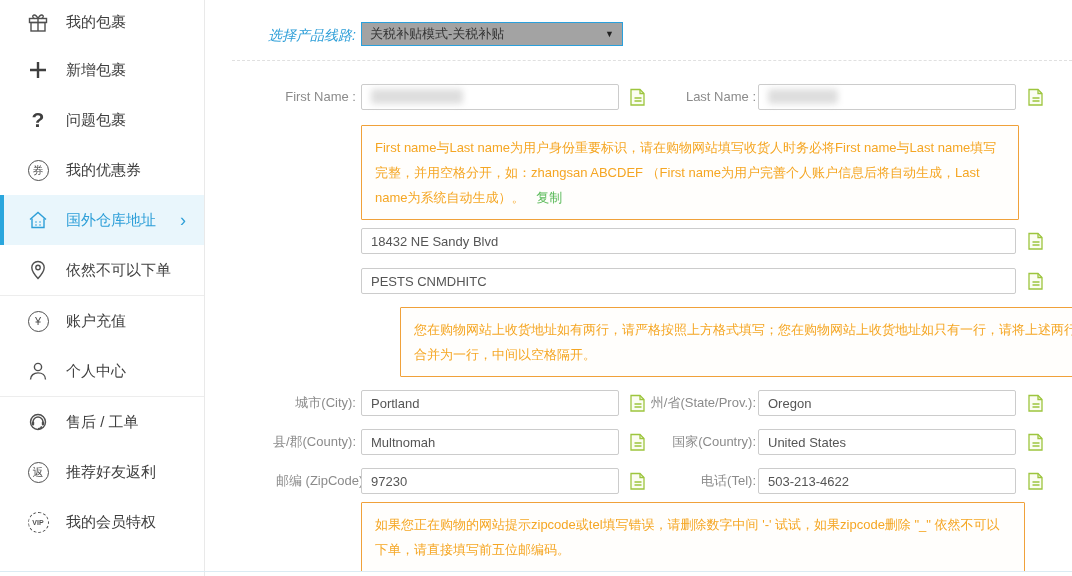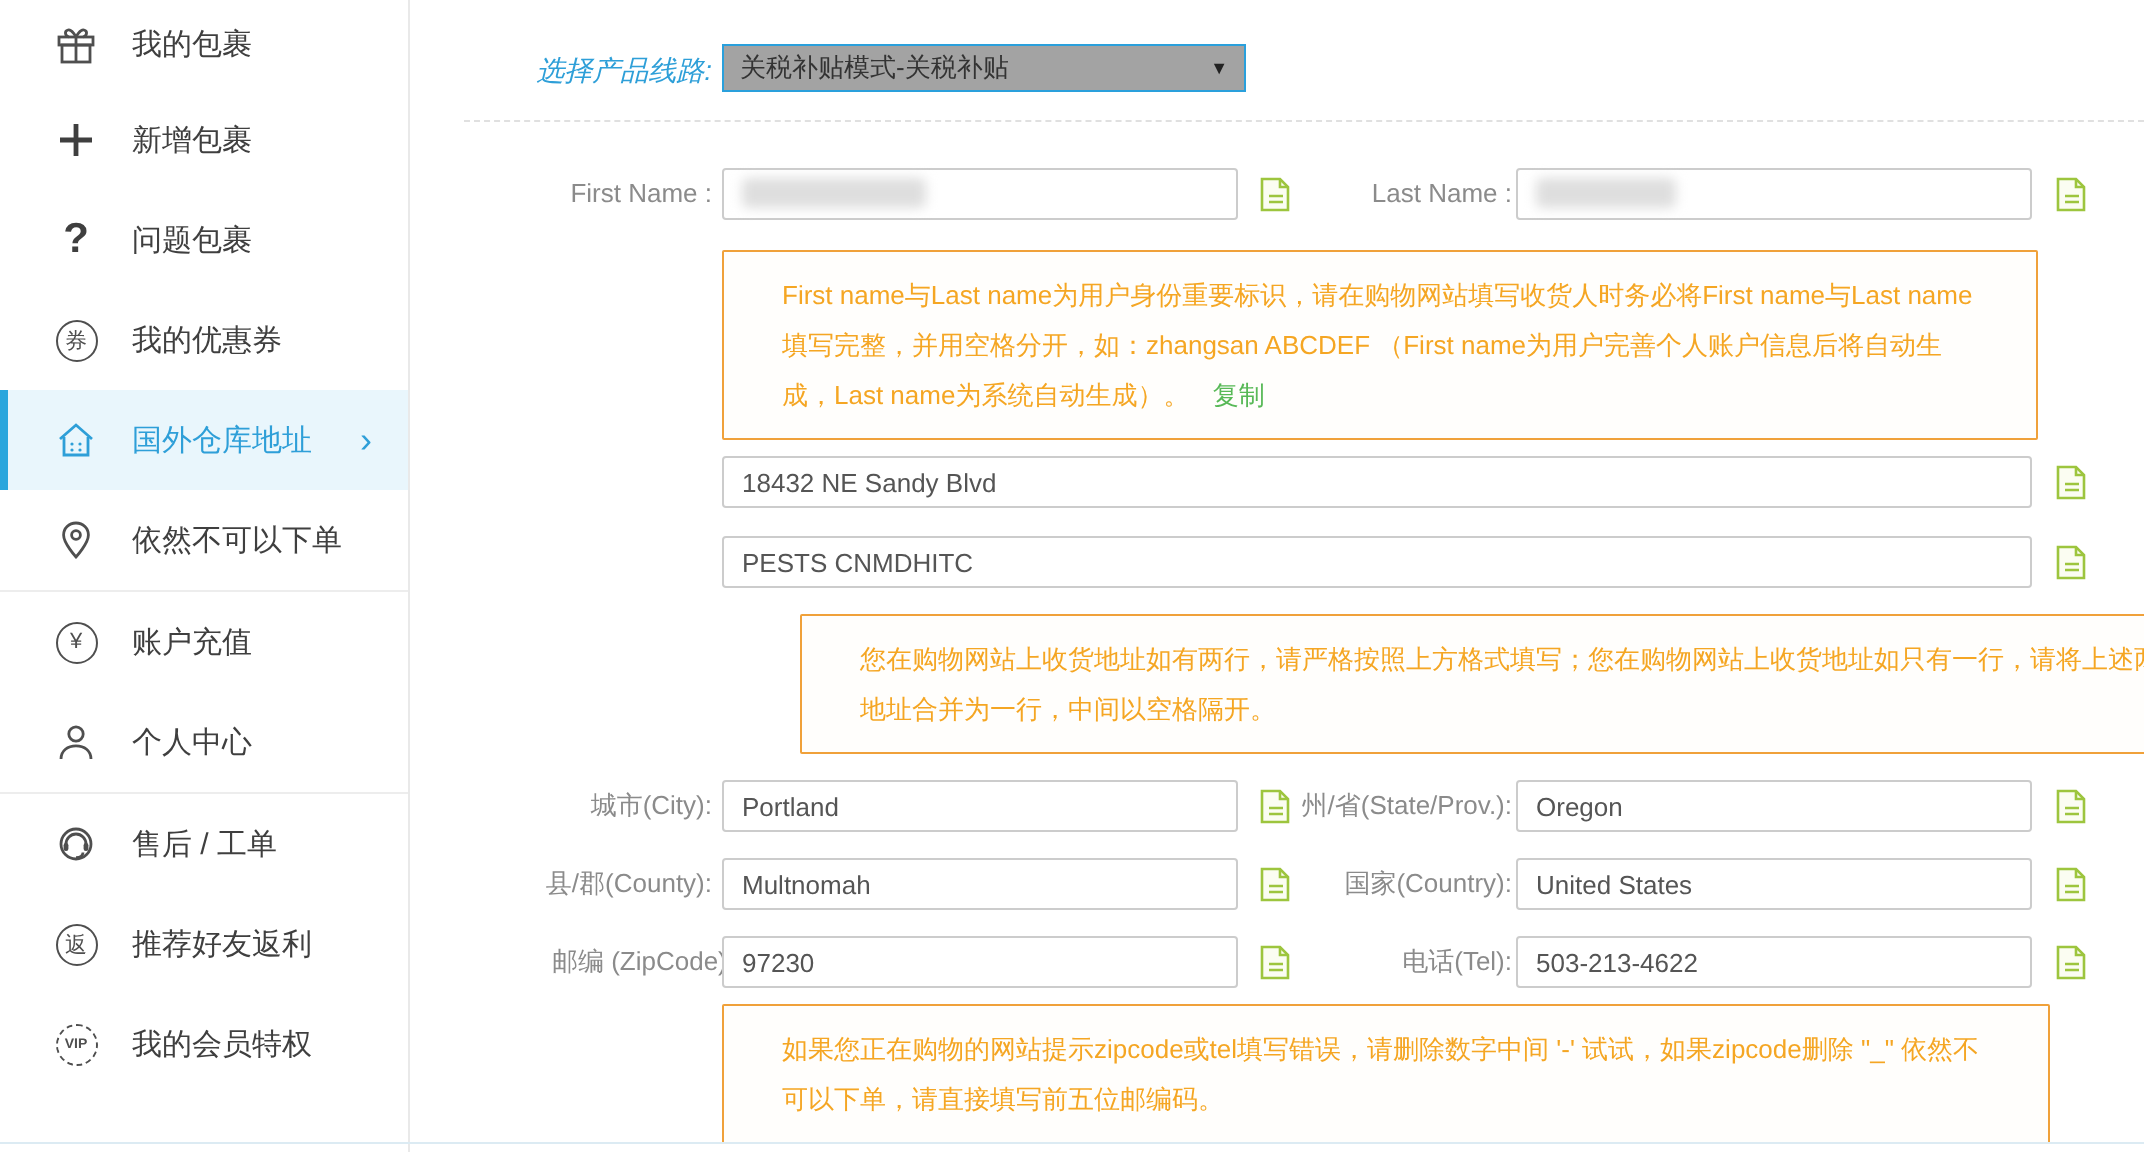--- a/index.html
+++ b/index.html
@@ -31,21 +31,21 @@
   .blue-lbl { color:#2e9fd8; font-size:14px; }
   .inp { position:absolute; height:26px; border:1px solid #ccc; border-radius:2px;
     background:#fff; font-size:13px; color:#555; padding:0 9px;
     font-family:"Liberation Sans","DejaVu Sans",sans-serif; }
   .select-box { position:absolute; height:24px; border:1px solid #2aa0dc; background:#a3a3a3;
     font-size:13px; color:#333; display:flex; align-items:center; padding:0 8px; cursor:pointer; }
   .select-box .caret { margin-left:auto; font-size:9px; color:#222; }
   .help-link { position:absolute; font-size:14px; color:#f20000; text-decoration:none; cursor:pointer; }
   .dashed-sep { position:absolute; left:27px; right:0; top:60px; border-top:1px dashed #e0e0e0; }
   .notice { position:absolute; border:1px solid #f0a13a; border-radius:1px; background:#fffefc;
-    color:#f5a623; font-size:13px; line-height:25px; padding:9px 29px; }
+    color:#f5a623; font-size:13px; line-height:25px; padding:9px 13px; }
   .copy-link { color:#58b957; text-decoration:none; margin-left:8px; cursor:pointer; }
   .copy-ic { position:absolute; width:19px; height:21px; cursor:pointer; }
   .redacted-box { position:absolute; height:26px; border:1px solid #ccc; border-radius:2px;
     background:#fff; padding:4px 9px; }
   .redacted { display:block; height:15px; border-radius:3px; background:#dedede; filter:blur(3px); }
   .bottom-line { position:absolute; left:0; right:0; top:571px; border-top:1px solid #dcebf3; }
 </style>
 </head>
 <body>
 

